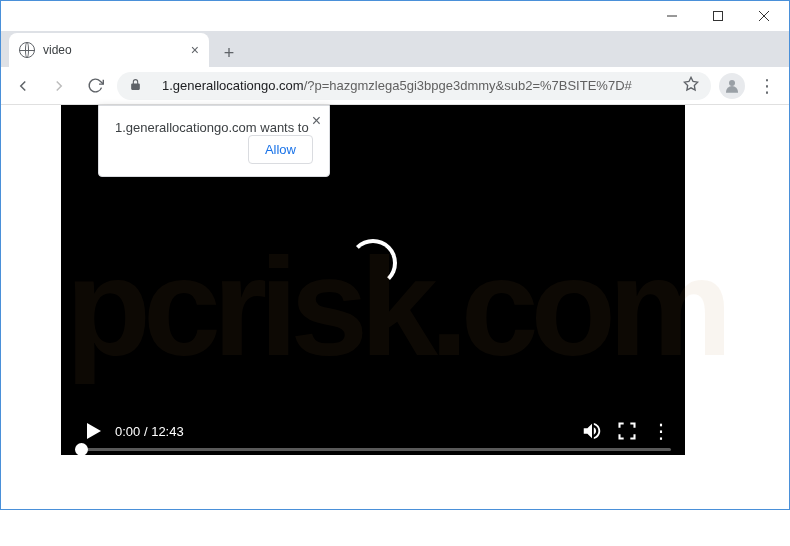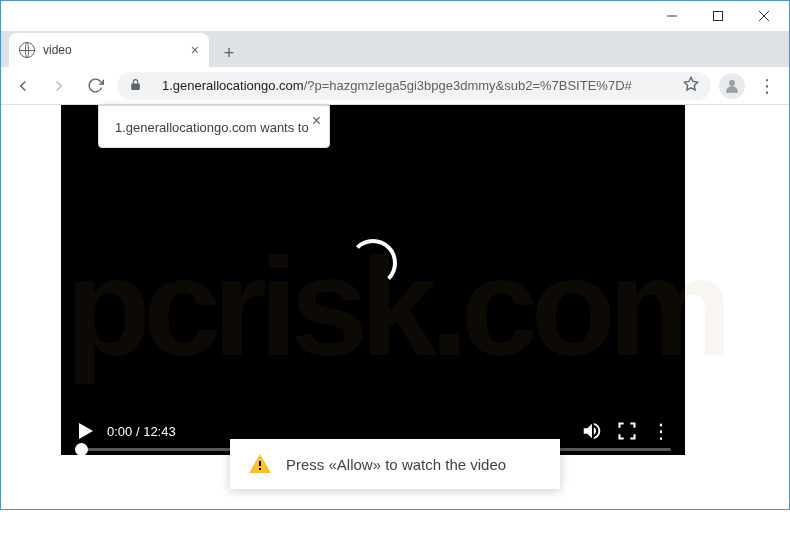--- a/index.html
+++ b/index.html
@@ -31,21 +31,21 @@
 .url-text .domain { color:#202124; }
 .star { color:#5f6368; }
 .avatar { width:26px; height:26px; border-radius:50%; background:#e8eaed; display:flex; align-items:center; justify-content:center; color:#9aa0a6; }
 .menu-dots { width:28px; height:28px; display:flex; align-items:center; justify-content:center; color:#5f6368; font-size:18px; }
 
 
 .content { flex:1; background:#fff; position:relative; }
 .video { position:absolute; left:60px; top:0; width:624px; height:350px; background:#000; }
 .spinner { position:absolute; left:50%; top:45%; transform:translate(-50%,-50%); width:48px; height:48px; border:4px solid transparent; border-top-color:#fff; border-right-color:#fff; border-radius:50%; animation:spin 1s linear infinite; transform-origin:center; }
 @keyframes spin { to { transform:translate(-50%,-50%) rotate(360deg); } }
-.controls { position:absolute; bottom:0; left:4px; right:0; height:48px; display:flex; align-items:center; padding:0 14px; gap:14px; color:#fff; }
+.controls { position:absolute; bottom:0; left:12px; right:0; height:48px; display:flex; align-items:center; padding:0 14px; gap:14px; color:#fff; }
 .play { width:0; height:0; border-left:14px solid #fff; border-top:8px solid transparent; border-bottom:8px solid transparent; }
 .time { font-size:13px; }
 .spacer { flex:1; }
 .vol, .fs, .more { display:flex; align-items:center; justify-content:center; }
 .progress { position:absolute; bottom:4px; left:14px; right:14px; }
 .track { height:3px; background:rgba(255,255,255,0.35); border-radius:2px; }
 .thumb { width:13px; height:13px; background:#fff; border-radius:50%; position:absolute; left:0; top:-5px; }
 
 
 .perm { position:absolute; left:97px; top:0; width:232px; background:#fff; border:1px solid #dadce0; border-radius:0 0 4px 4px; box-shadow:0 2px 8px rgba(0,0,0,0.18); padding:14px 16px 12px; z-index:5; font-size:13px; color:#3c4043; }
@@ -158,29 +158,23 @@
       <div class="progress">
         <div class="track"></div>
         <div class="thumb"></div>
       </div>
     </div>
 
     <div class="perm">
       <div class="perm-close">×</div>
       <div class="perm-head">1.generallocationgo.com wants to</div>
       <div class="perm-actions">
+        <button class="perm-btn">Allow</button>
       </div>
     </div>
 
-    <div class="bottom">
-      <svg class="warn" viewBox="0 0 24 24">
-          <path fill="#fbc02d" d="M1 21h22L12 2 1 21z"></path>
-          <path fill="#000" d="M11 16h2v2h-2zm0-7h2v5h-2z"></path>
-        </svg>
-      <span class="bottom-text">Press «Allow» to watch the video</span>
-    </div>
 
     <div class="wm">
         <span>pcrisk.com</span>
       </div>
 
   </div>
 </div>
 
 </body></html>

